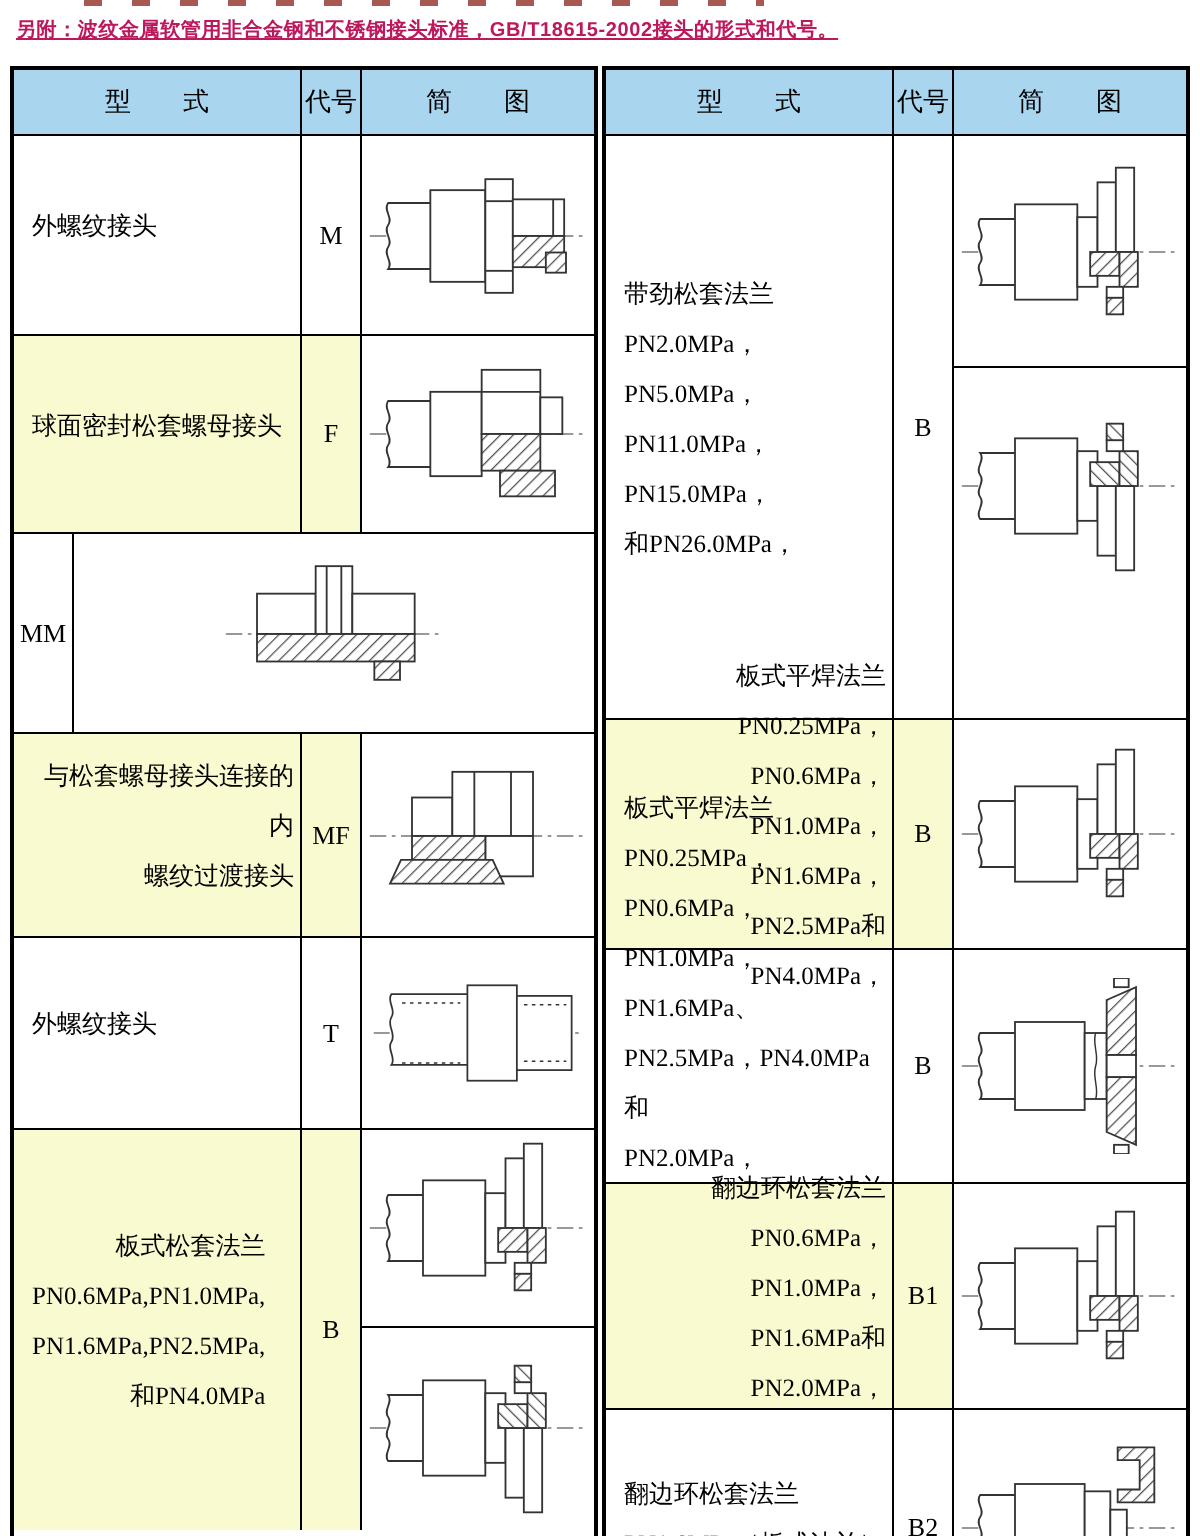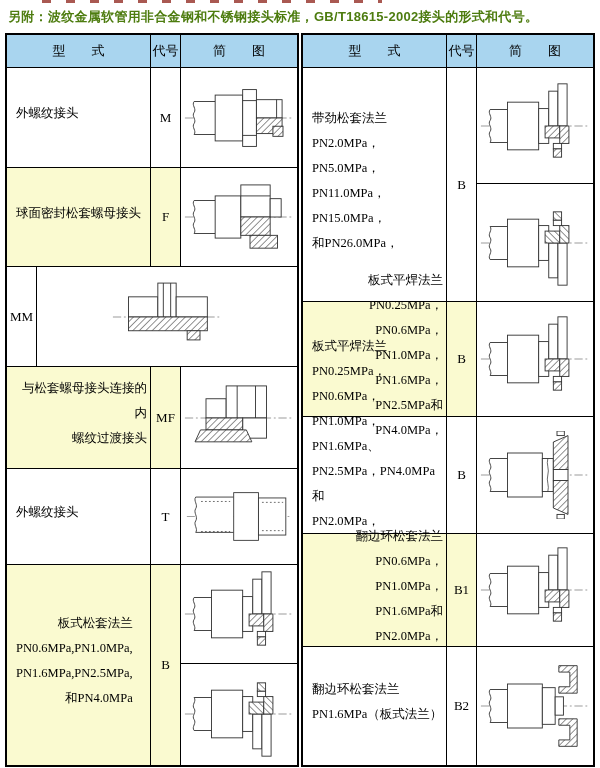--- a/index.html
+++ b/index.html
@@ -6,21 +6,21 @@
   html,body { width:600px; height:768px; background:#fff; overflow:hidden;
               font-family:"Liberation Serif", serif; color:#000; }
   .page { position:relative; width:600px; height:768px; background:#fff; }
 
   .top-frag { position:absolute; top:0; left:42px; width:340px; height:3px;
               background:repeating-linear-gradient(90deg,#9a3b33 0 9px, transparent 9px 24px);
               opacity:.85; }
 
   .title { position:absolute; top:8px; left:8px; width:588px;
            font-family:"Liberation Sans", sans-serif; font-weight:bold;
-           font-size:13px; letter-spacing:.3px; color:#4d7c0f; }
+           font-size:10px; letter-spacing:.3px; color:#be185d;text-decoration:underline; }
 
   .tables { position:absolute; top:33px; left:5px; display:flex; gap:2px; }
 
   .half { border:2px solid #000; background:#fff; width:294px; }
 
   .row { display:flex; border-bottom:1px solid #000; background:#fff; }
   .row:last-child { border-bottom:none; }
 
   .cell { border-right:1px solid #000; }
   .cell:last-child { border-right:none; }
@@ -209,21 +209,21 @@
       </div>
     </div>
 
     <div class="half">
       <div class="row header">
         <div class="cell c-type">型　　式</div>
         <div class="cell c-code">代号</div>
         <div class="cell c-diag">简　　图</div>
       </div>
 
-      <div class="row" style="height:234px">
+      <div class="row" style="height:292px">
         <div class="cell c-type">
             <span class="pre">带劲松套法兰
 PN2.0MPa，PN5.0MPa，
 PN11.0MPa，PN15.0MPa，
 和PN26.0MPa，</span>
           </div>
         <div class="cell c-code">B</div>
         <div class="cell c-diag-split">
           <div class="sub first diag" style="height:116px">
               <svg viewBox="0 0 120 96" width="110" height="88" xmlns="http://www.w3.org/2000/svg">

